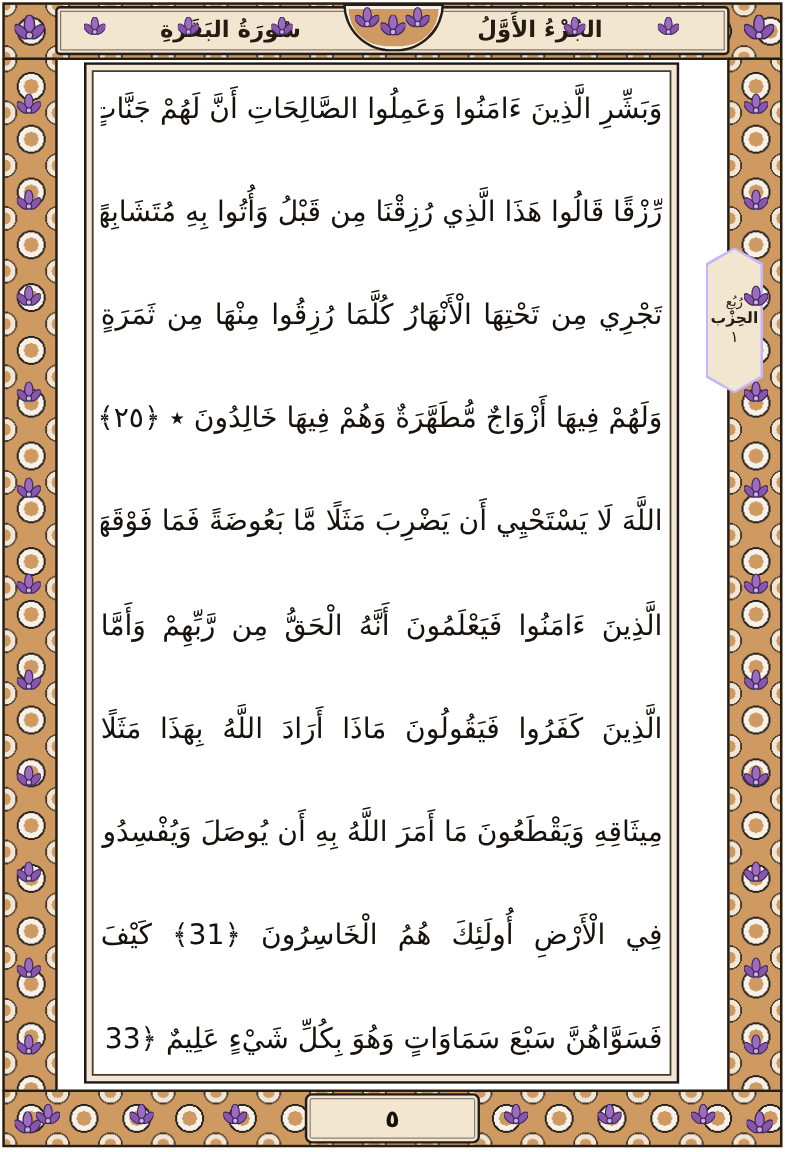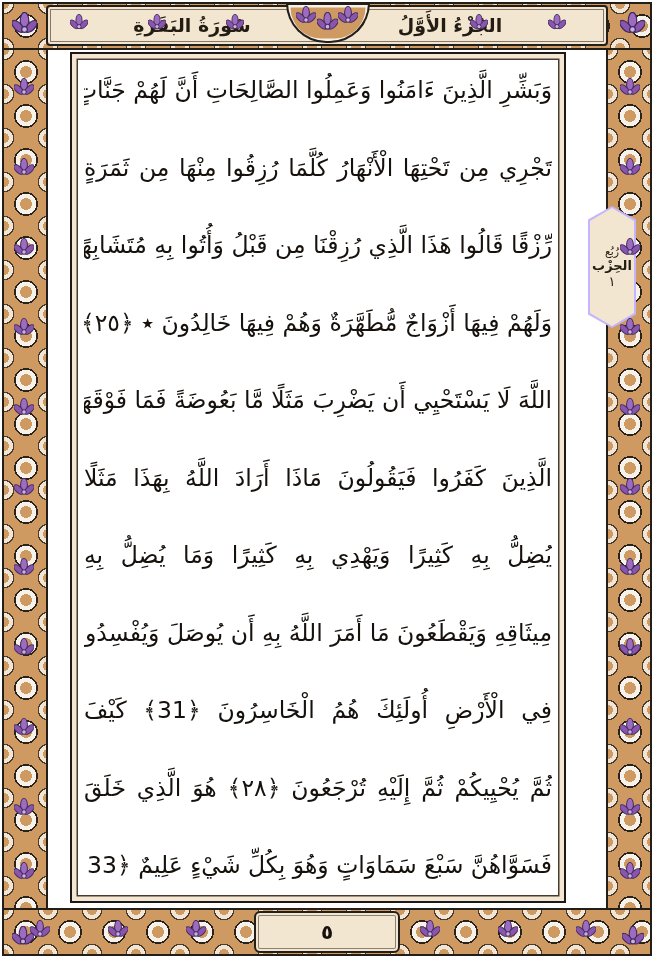--- a/index.html
+++ b/index.html
@@ -115,29 +115,28 @@
 
   <div class="header-panel">
     <div class="hdr hdr-surah">سُورَةُ البَقَرَةِ</div>
     <div class="hdr hdr-juz">الجُزْءُ الأَوَّلُ</div>
   </div>
   <div class="center-ornament"></div>
 
   <div class="text-frame">
     <div class="lines" id="lines">
         <div class="mline">وَبَشِّرِ الَّذِينَ ءَامَنُوا وَعَمِلُوا الصَّالِحَاتِ أَنَّ لَهُمْ جَنَّاتٍ</div>
+        <div class="mline">رِّزْقًا قَالُوا هَذَا الَّذِي رُزِقْنَا مِن قَبْلُ وَأُتُوا بِهِ مُتَشَابِهًا</div>
         <div class="mline">تَجْرِي مِن تَحْتِهَا الْأَنْهَارُ كُلَّمَا رُزِقُوا مِنْهَا مِن ثَمَرَةٍ</div>
-        <div class="mline">رِّزْقًا قَالُوا هَذَا الَّذِي رُزِقْنَا مِن قَبْلُ وَأُتُوا بِهِ مُتَشَابِهًا</div>
         <div class="mline">وَلَهُمْ فِيهَا أَزْوَاجٌ مُّطَهَّرَةٌ وَهُمْ فِيهَا خَالِدُونَ ٭ ﴿٢٥﴾ إِنَّ</div>
         <div class="mline">اللَّهَ لَا يَسْتَحْيِي أَن يَضْرِبَ مَثَلًا مَّا بَعُوضَةً فَمَا فَوْقَهَا فَأَمَّا</div>
+        <div class="mline">الَّذِينَ ءَامَنُوا فَيَعْلَمُونَ أَنَّهُ الْحَقُّ مِن رَّبِّهِمْ وَأَمَّا</div>
         <div class="mline">الَّذِينَ كَفَرُوا فَيَقُولُونَ مَاذَا أَرَادَ اللَّهُ بِهَذَا مَثَلًا</div>
-        <div class="mline">يُضِلُّ بِهِ كَثِيرًا وَيَهْدِي بِهِ كَثِيرًا وَمَا يُضِلُّ بِهِ</div>
         <div class="mline">مِيثَاقِهِ وَيَقْطَعُونَ مَا أَمَرَ اللَّهُ بِهِ أَن يُوصَلَ وَيُفْسِدُونَ</div>
         <div class="mline">فِي الْأَرْضِ أُولَئِكَ هُمُ الْخَاسِرُونَ ﴿31﴾ كَيْفَ</div>
-        <div class="mline">ثُمَّ يُحْيِيكُمْ ثُمَّ إِلَيْهِ تُرْجَعُونَ ﴿٢٨﴾ هُوَ الَّذِي خَلَقَ</div>
         <div class="mline">فَسَوَّاهُنَّ سَبْعَ سَمَاوَاتٍ وَهُوَ بِكُلِّ شَيْءٍ عَلِيمٌ ﴿33﴾</div>
       </div>
   </div>
 
   <div class="side-marker">
     <div class="side-marker-inner">
       <span class="sm1">رُبُع</span>
       <span class="sm2">الحِزْب</span>
       <span class="sm3">١</span>
     </div>

